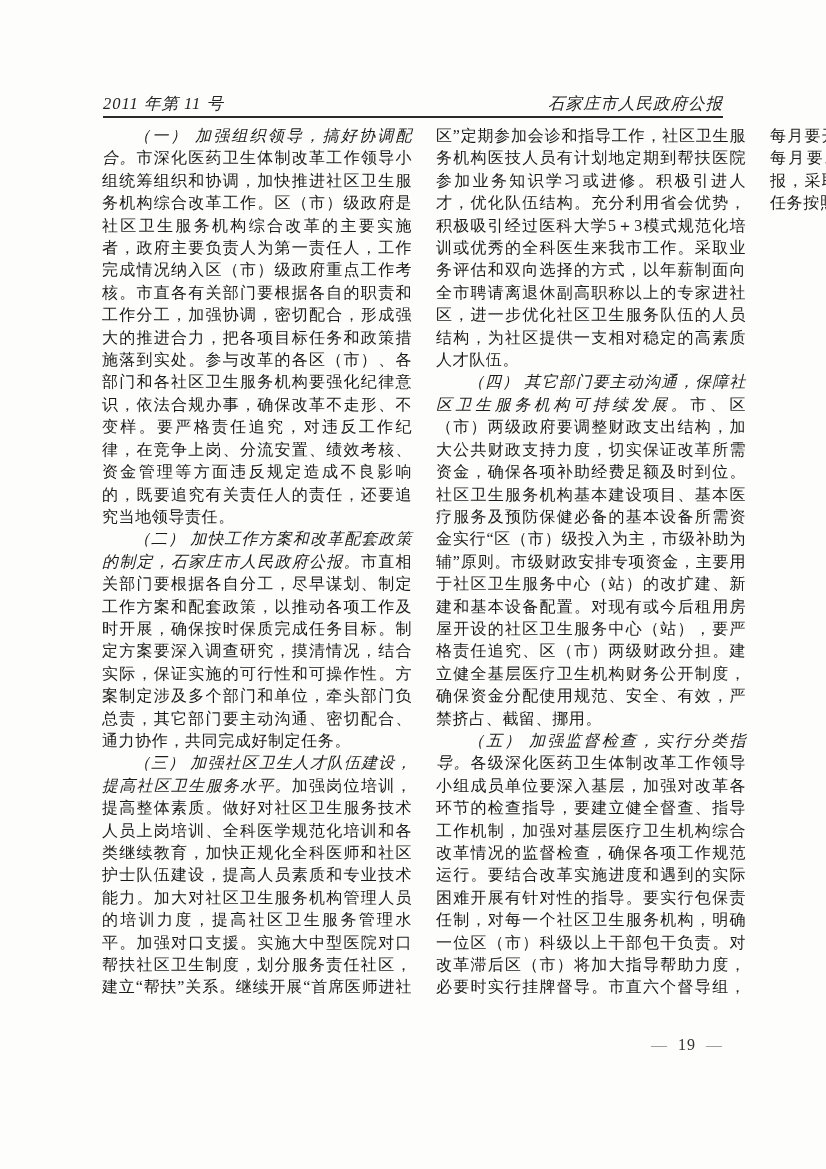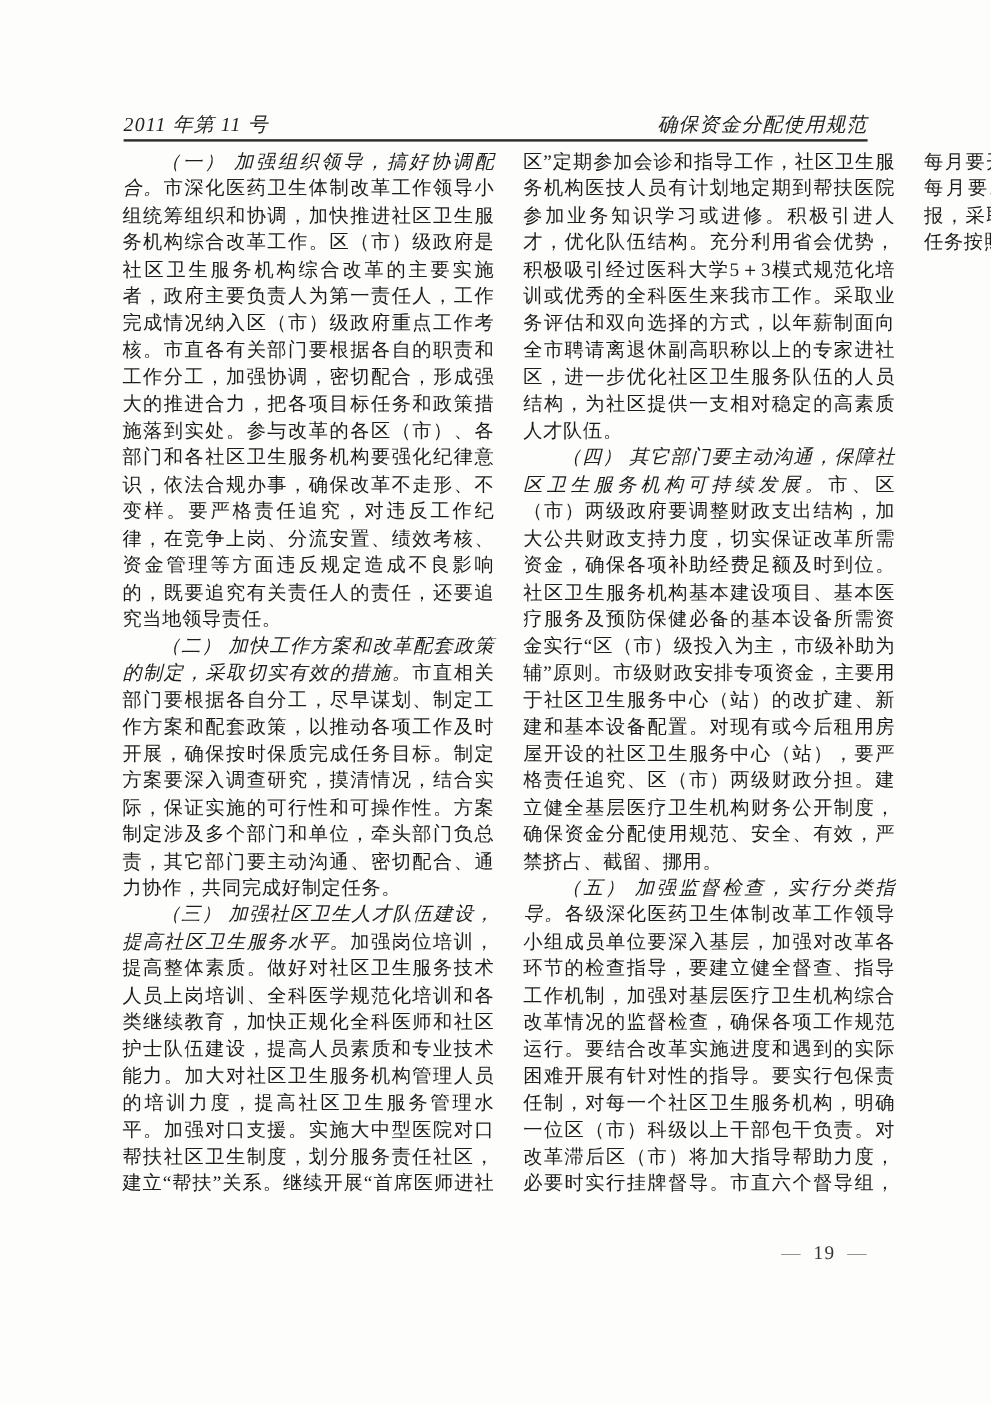--- a/index.html
+++ b/index.html
@@ -78,28 +78,28 @@
     color: #8f8f8f;
   }
 </style>
 </head>
 <body>
 
 <div class="page">
 
   <header class="page-header">
     <span>2011 年第 11 号</span>
-    <span>确保资金分配使用规范</span>
+    <span>石家庄市人民政府公报</span>
   </header>
 
   <div class="header-rule"></div>
 
   <main class="body-columns">
     <p><span class="para-lead">（一） 加强组织领导，搞好协调配合。</span><span>市深化医药卫生体制改革工作领导小组统筹组织和协调，加快推进社区卫生服务机构综合改革工作。区（市）级政府是社区卫生服务机构综合改革的主要实施者，政府主要负责人为第一责任人，工作完成情况纳入区（市）级政府重点工作考核。市直各有关部门要根据各自的职责和工作分工，加强协调，密切配合，形成强大的推进合力，把各项目标任务和政策措施落到实处。参与改革的各区（市）、各部门和各社区卫生服务机构要强化纪律意识，依法合规办事，确保改革不走形、不变样。要严格责任追究，对违反工作纪律，在竞争上岗、分流安置、绩效考核、资金管理等方面违反规定造成不良影响的，既要追究有关责任人的责任，还要追究当地领导责任。</span></p>
-    <p><span class="para-lead">（二） 加快工作方案和改革配套政策的制定，采取切实有效的措施。</span><span>市直相关部门要根据各自分工，尽早谋划、制定工作方案和配套政策，以推动各项工作及时开展，确保按时保质完成任务目标。制定方案要深入调查研究，摸清情况，结合实际，保证实施的可行性和可操作性。方案制定涉及多个部门和单位，牵头部门负总责，其它部门要主动沟通、密切配合、通力协作，共同完成好制定任务。</span></p>
+    <p><span class="para-lead">（二） 加快工作方案和改革配套政策的制定，石家庄市人民政府公报。</span><span>市直相关部门要根据各自分工，尽早谋划、制定工作方案和配套政策，以推动各项工作及时开展，确保按时保质完成任务目标。制定方案要深入调查研究，摸清情况，结合实际，保证实施的可行性和可操作性。方案制定涉及多个部门和单位，牵头部门负总责，其它部门要主动沟通、密切配合、通力协作，共同完成好制定任务。</span></p>
     <p><span class="para-lead">（三） 加强社区卫生人才队伍建设，提高社区卫生服务水平。</span><span>加强岗位培训，提高整体素质。做好对社区卫生服务技术人员上岗培训、全科医学规范化培训和各类继续教育，加快正规化全科医师和社区护士队伍建设，提高人员素质和专业技术能力。加大对社区卫生服务机构管理人员的培训力度，提高社区卫生服务管理水平。加强对口支援。实施大中型医院对口帮扶社区卫生制度，划分服务责任社区，建立“帮扶”关系。继续开展“首席医师进社区”定期参加会诊和指导工作，社区卫生服务机构医技人员有计划地定期到帮扶医院参加业务知识学习或进修。积极引进人才，优化队伍结构。充分利用省会优势，积极吸引经过医科大学5＋3模式规范化培训或优秀的全科医生来我市工作。采取业务评估和双向选择的方式，以年薪制面向全市聘请离退休副高职称以上的专家进社区，进一步优化社区卫生服务队伍的人员结构，为社区提供一支相对稳定的高素质人才队伍。</span></p>
     <p><span class="para-lead">（四） 其它部门要主动沟通，保障社区卫生服务机构可持续发展。</span><span>市、区（市）两级政府要调整财政支出结构，加大公共财政支持力度，切实保证改革所需资金，确保各项补助经费足额及时到位。社区卫生服务机构基本建设项目、基本医疗服务及预防保健必备的基本设备所需资金实行“区（市）级投入为主，市级补助为辅”原则。市级财政安排专项资金，主要用于社区卫生服务中心（站）的改扩建、新建和基本设备配置。对现有或今后租用房屋开设的社区卫生服务中心（站），要严格责任追究、区（市）两级财政分担。建立健全基层医疗卫生机构财务公开制度，确保资金分配使用规范、安全、有效，严禁挤占、截留、挪用。</span></p>
     <p><span class="para-lead">（五） 加强监督检查，实行分类指导。</span><span>各级深化医药卫生体制改革工作领导小组成员单位要深入基层，加强对改革各环节的检查指导，要建立健全督查、指导工作机制，加强对基层医疗卫生机构综合改革情况的监督检查，确保各项工作规范运行。要结合改革实施进度和遇到的实际困难开展有针对性的指导。要实行包保责任制，对每一个社区卫生服务机构，明确一位区（市）科级以上干部包干负责。对改革滞后区（市）将加大指导帮助力度，必要时实行挂牌督导。市直六个督导组，每月要开展一次集中督导检查，市医改办每月要对各地医改工作进展情况进行通报，采取切实有效的措施，确保各项改革任务按照时间节点顺利完成。</span></p>
   </main>
 
   <footer class="page-footer">
     <span class="footer-dash">—</span>
     <span>19</span>
     <span class="footer-dash">—</span>
   </footer>

